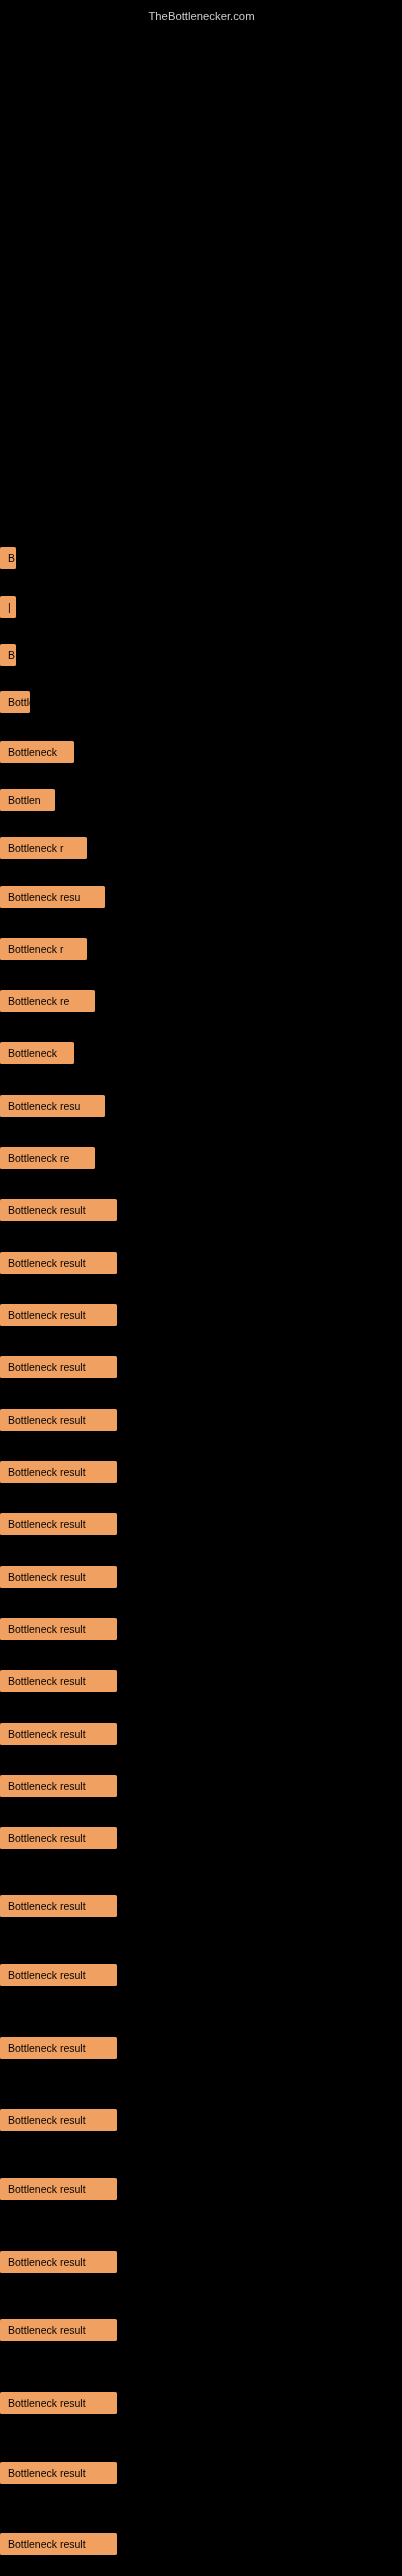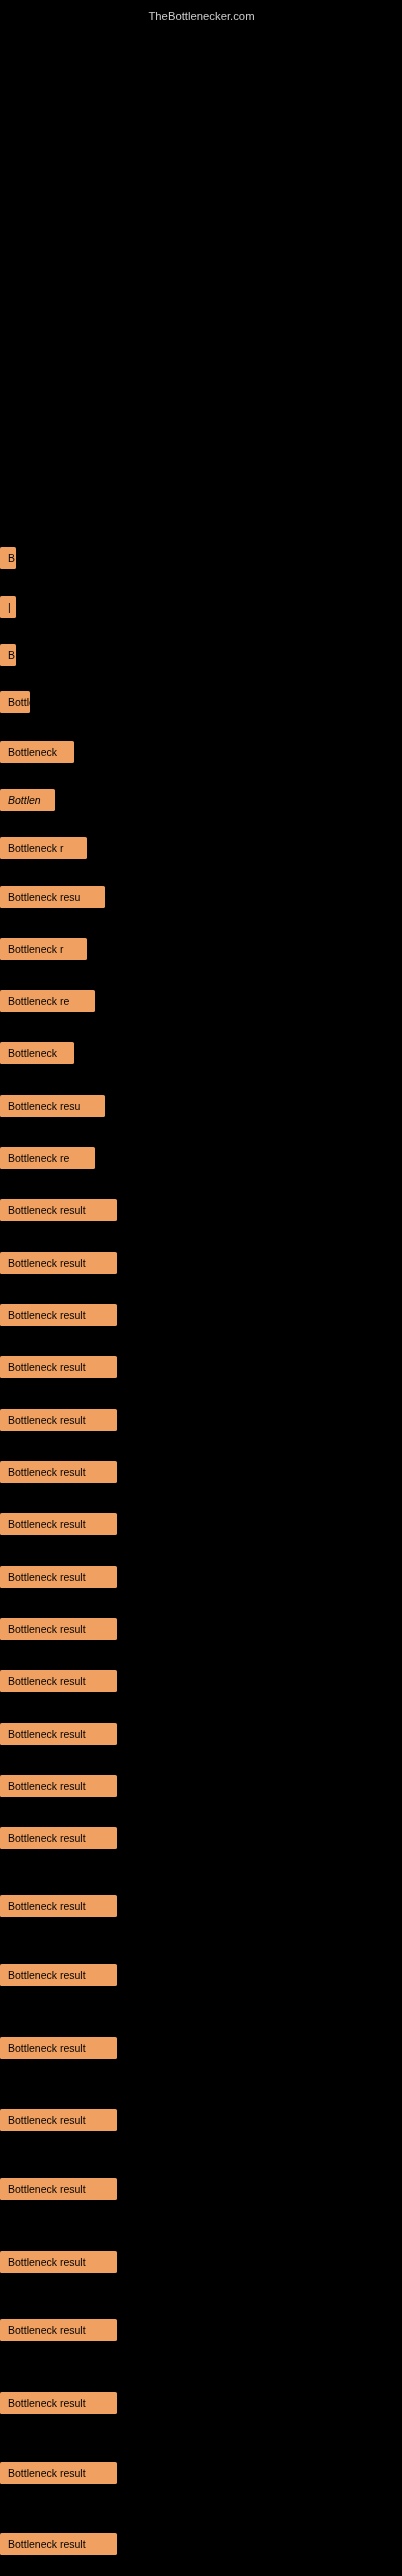--- a/index.html
+++ b/index.html
@@ -41,21 +41,21 @@
 <body>
 
 <div class="site-title">TheBottlenecker.com</div>
 
 <div id="items-container">
     <div class="bottleneck-item" style="top: 547px; width: 14.5px;">B</div>
     <div class="bottleneck-item" style="top: 596px; width: 9.7px;">|</div>
     <div class="bottleneck-item" style="top: 644px; width: 14.5px;">B</div>
     <div class="bottleneck-item" style="top: 691px; width: 30px;">Bottle</div>
     <div class="bottleneck-item" style="top: 741px; width: 74px;">Bottleneck</div>
-    <div class="bottleneck-item" style="top: 789px; width: 55px; font-style: italic;">Bottlen</div>
+    <div class="bottleneck-item" style="top: 789px; width: 55px;">Bottlen</div>
     <div class="bottleneck-item" style="top: 837px; width: 87px;">Bottleneck r</div>
     <div class="bottleneck-item" style="top: 886px; width: 105px;">Bottleneck resu</div>
     <div class="bottleneck-item" style="top: 938px; width: 87px;">Bottleneck r</div>
     <div class="bottleneck-item" style="top: 990px; width: 95px;">Bottleneck re</div>
     <div class="bottleneck-item" style="top: 1042px; width: 74px;">Bottleneck</div>
     <div class="bottleneck-item" style="top: 1095px; width: 105px;">Bottleneck resu</div>
     <div class="bottleneck-item" style="top: 1147px; width: 95px;">Bottleneck re</div>
     <div class="bottleneck-item" style="top: 1199px; width: 117px;">Bottleneck result</div>
     <div class="bottleneck-item" style="top: 1252px; width: 117px;">Bottleneck result</div>
     <div class="bottleneck-item" style="top: 1304px; width: 117px;">Bottleneck result</div>

